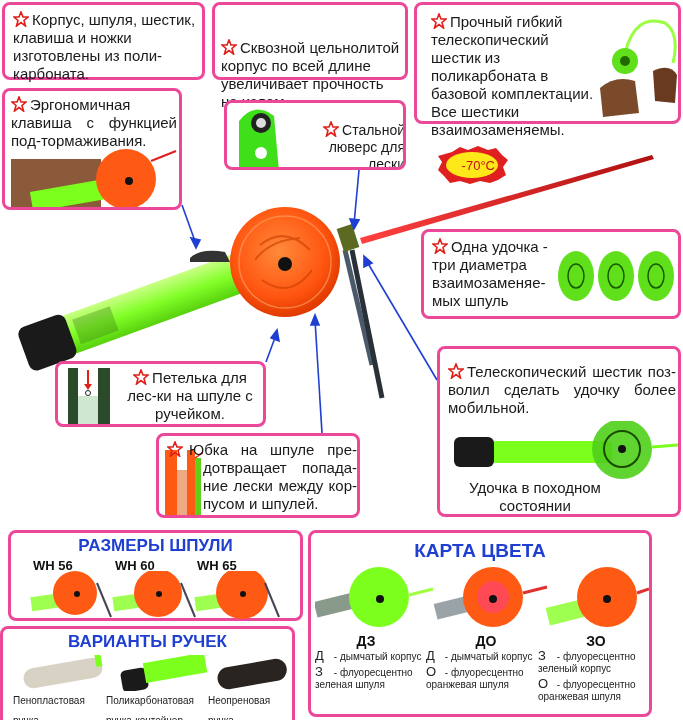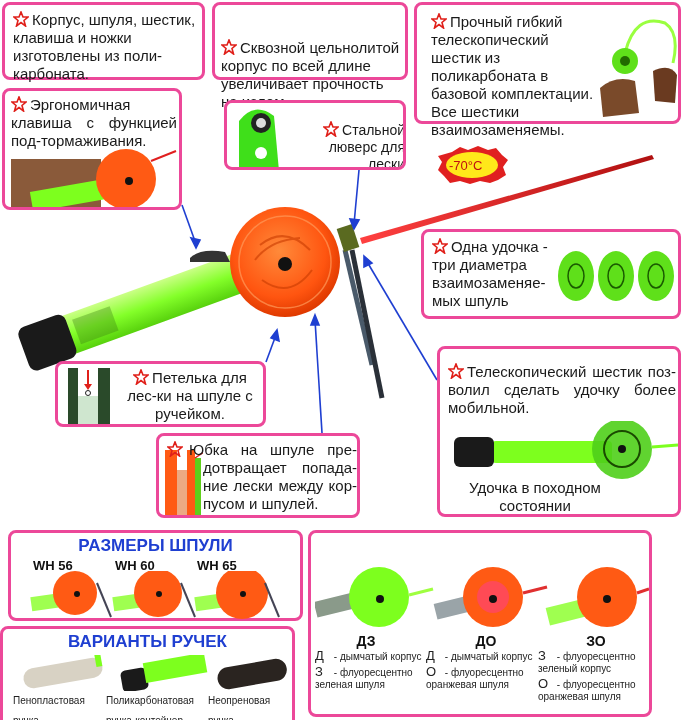--- a/index.html
+++ b/index.html
@@ -97,21 +97,21 @@
       <polygon points="315,315 319,325 311,325"></polygon>
     <line x1="437" y1="380" x2="366" y2="260"></line>
       <polygon points="364,256 372,263 364,267"></polygon>
   </g>
 
   <g>
     <polygon fill="#e02020" points="452,152 460,147 468,150 478,146 488,150 496,148 502,155 508,160 503,167 506,175 498,180 490,183 480,181 470,184 460,181 450,183 444,176 438,170 442,162 438,156"></polygon>
     <ellipse cx="472" cy="165" rx="26" ry="13" fill="#ffe81a"></ellipse>
   </g>
 </svg>
-<div class="txt" style="left:449px; top:157px; width:46px; text-align:left; font-size:13px; color:#c01010;">-70°C</div>
+<div class="txt" style="left:449px; top:157px; width:46px; text-align:right; font-size:13px; color:#c01010;">-70°C</div>
 
 <div class="box" id="b1">
   <div class="txt" style="left:8px; top:6px; width:188px;">
     <span class="star"><svg viewBox="0 0 16 16">
           <polygon points="8,1 10,6 15,6 11,9.5 12.5,15 8,11.5 3.5,15 5,9.5 1,6 6,6" fill="none" stroke="#e0201a" stroke-width="1.6"></polygon>
         </svg></span><span>Корпус, шпуля, шестик, клавиша и ножки изготовлены из поли-карбоната.</span>
   </div>
 </div>
 
 <div class="box" id="b2">
@@ -277,20 +277,21 @@
     <g>
         <rect x="200" y="8" width="70" height="22" rx="11" fill="#2a2420" transform="rotate(-10 235 18)"></rect>
       </g>
   </svg>
   <div class="cap" style="left:10px; top:62px; width:85px;">Пенопластовая ручка</div>
   <div class="cap" style="left:103px; top:62px; width:96px;">Поликарбонатовая ручка-контейнер</div>
   <div class="cap" style="left:205px; top:62px; width:70px;">Неопреновая ручка</div>
 </div>
 
 <div class="box" id="b12">
+  <div class="section-title" style="top:7px; font-size:19px;">КАРТА ЦВЕТА</div>
   <svg style="position:absolute; left:4px; top:34px;" width="334" height="62">
     <g>
         <rect x="0" y="30" width="40" height="16" fill="#8a9a8a" transform="rotate(-14 20 38)"></rect>
         <circle cx="64" cy="30" r="30" fill="#7dff1e"></circle>
         <circle cx="65" cy="32" r="4" fill="#111"></circle>
         <line x1="94" y1="28" x2="118" y2="22" stroke="#9fff40" stroke-width="3"></line>
       </g>
     <g>
         <rect x="120" y="32" width="40" height="16" fill="#9aa4a8" transform="rotate(-14 140 40)"></rect>
         <circle cx="178" cy="30" r="30" fill="#ff5a14"></circle>

